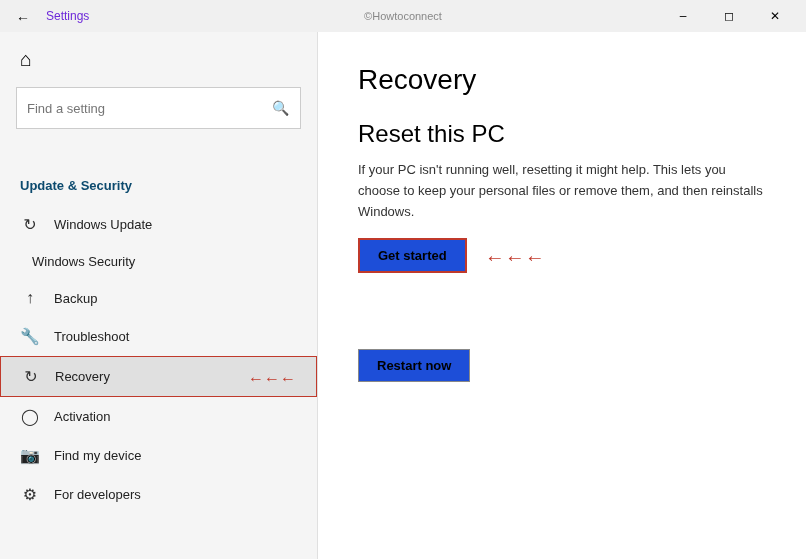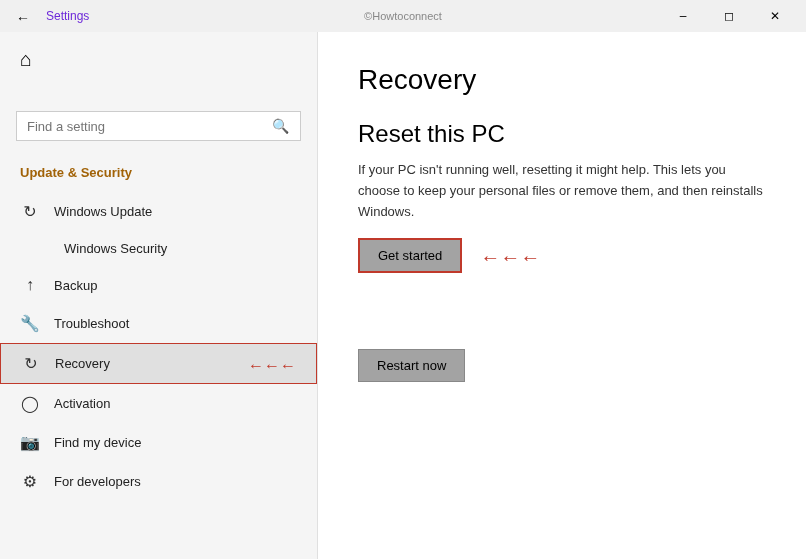--- a/index.html
+++ b/index.html
@@ -75,44 +75,45 @@
       flex-shrink: 0;
       overflow-y: auto;
       border-right: 1px solid #e0e0e0;
     }
     .sidebar-home {
       padding: 16px 20px;
       font-size: 20px;
       color: #000;
     }
     .search-box {
-      margin: 24px 16px 16px 16px;
+      margin: 0 16px 16px 16px;
       display: flex;
       align-items: center;
       border: 1px solid #ccc;
       background: #fff;
-      padding: 6px 10px;
+      padding: 12px 10px;
     }
     .search-box input {
       border: none;
       outline: none;
       flex: 1;
       font-size: 13px;
       background: transparent;
       color: #555;
     }
     .search-icon {
       color: #555;
       font-size: 14px;
     }
     .sidebar-section-title {
       font-weight: 700;
       font-size: 13px;
       padding: 8px 20px 12px 20px;
-      color: #a16207;
+      color: #0c4a6e;
+      margin-top: 25px;
     }
     .sidebar-item {
       display: flex;
       align-items: center;
       padding: 10px 20px;
       cursor: pointer;
       color: #222;
       gap: 14px;
       font-size: 13px;
     }
@@ -120,21 +121,21 @@
       background: #e0e0e0;
       border: 1.5px solid #c0392b;
     }
     .sidebar-item-icon {
       font-size: 16px;
       width: 20px;
       text-align: center;
       color: #333;
     }
     .sidebar-item-label { color: #222; }
-    .sidebar-item.no-icon { padding-left: 64px; }
+    .sidebar-item.no-icon { padding-left: 32px; }
     .main {
       flex: 1;
       background: #fff;
       padding: 32px 40px;
       overflow-y: auto;
     }
     .page-title {
       font-size: 28px;
       font-weight: 300;
       color: #000;
@@ -147,29 +148,30 @@
       margin-bottom: 12px;
     }
     .section-desc {
       font-size: 13px;
       color: #333;
       line-height: 1.6;
       margin-bottom: 16px;
       max-width: 430px;
     }
     .btn-primary {
-      background: #a3a3a3;
+      background: #1d4ed8;
       border: 1px solid #888;
       padding: 8px 18px;
       font-size: 13px;
       cursor: pointer;
       color: #000;
       display: inline-flex;
       align-items: center;
       position: relative;
+      font-weight: bold;
     }
     .btn-primary.highlighted {
       border: 2px solid #c0392b;
     }
     .section-divider {
       margin: 28px 0;
       border: none;
     }
     .arrow-indicator {
       display: inline-flex;

